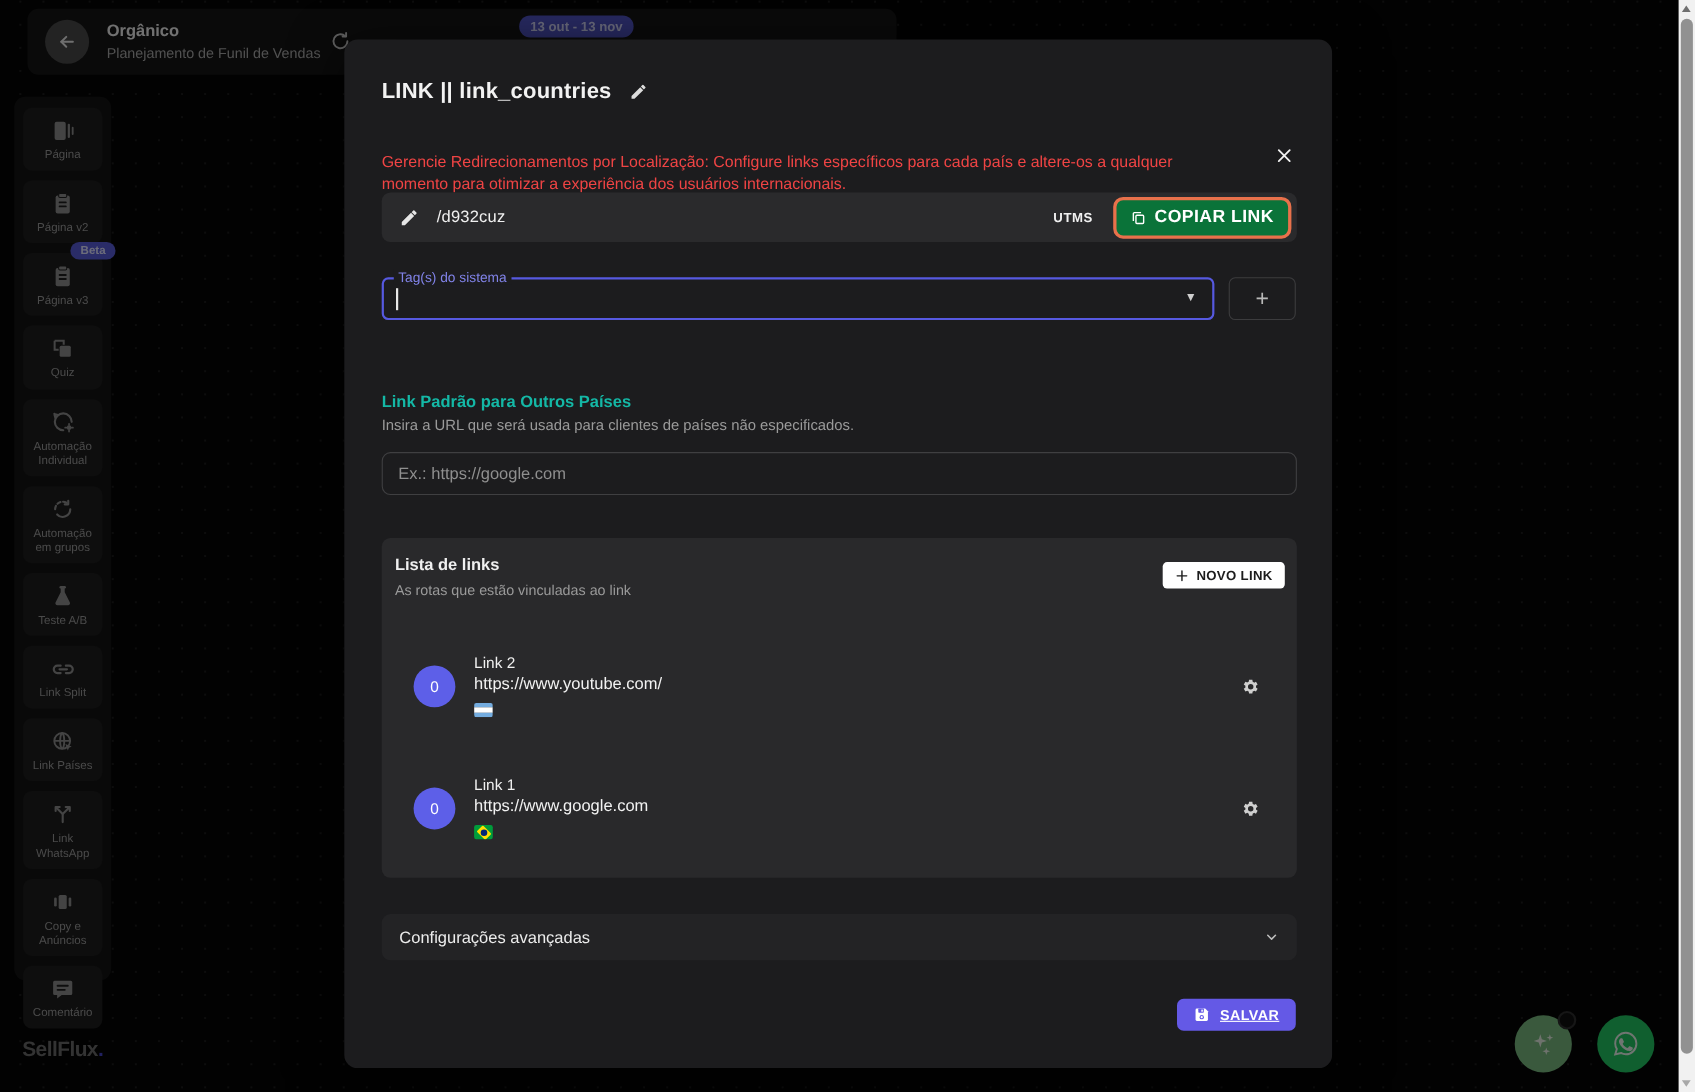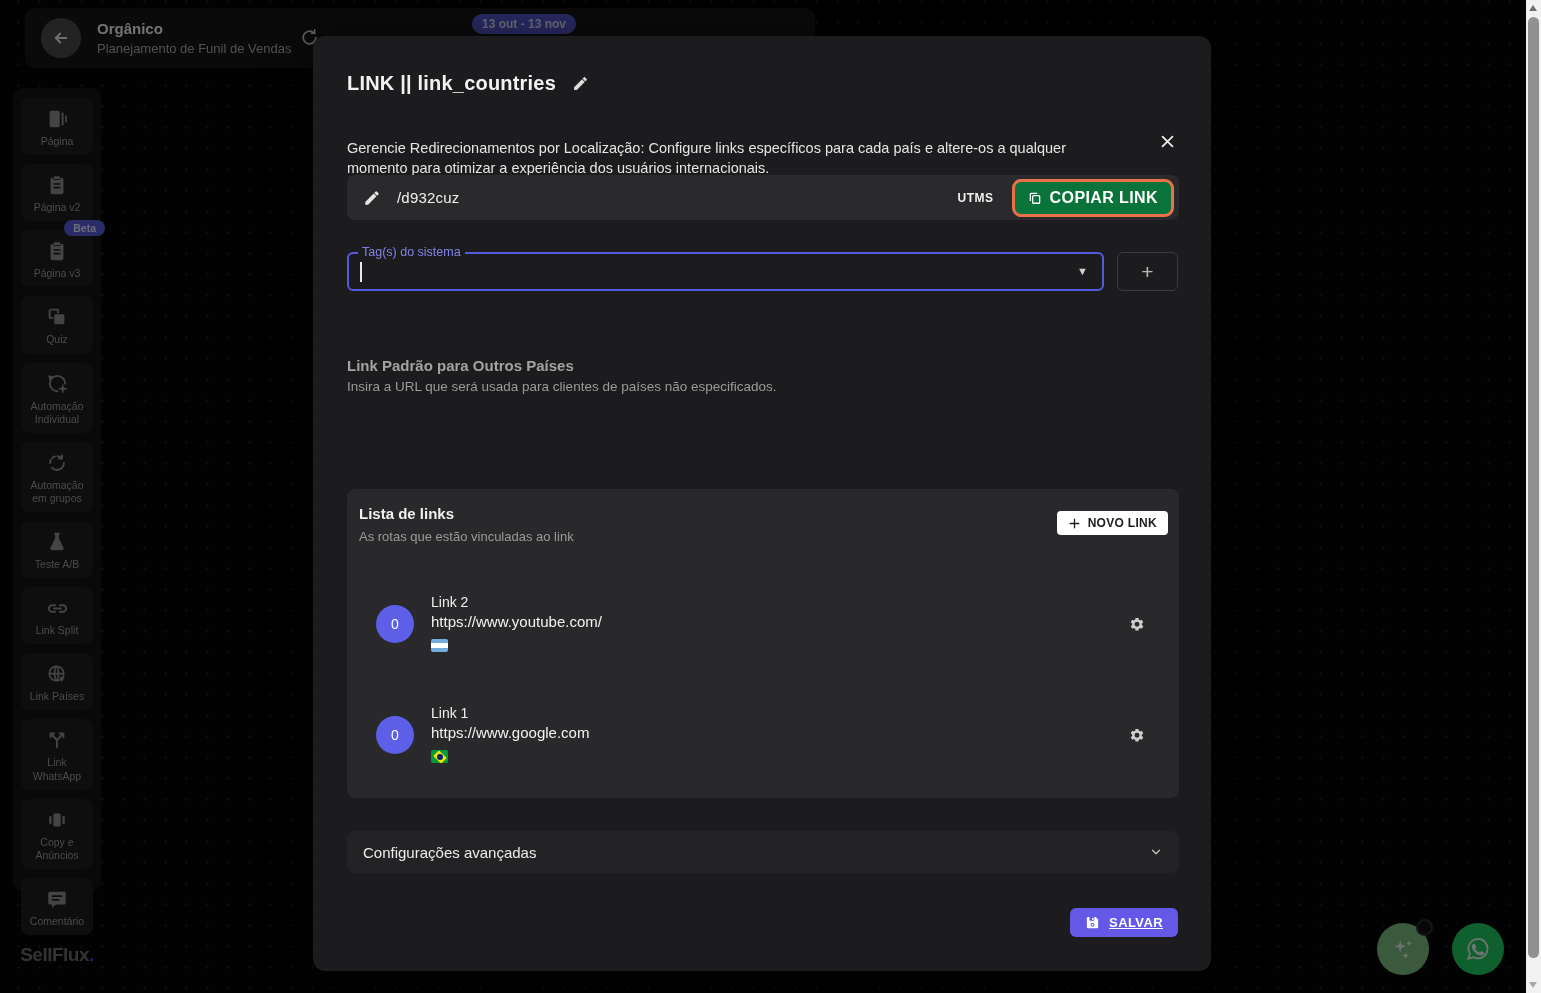--- a/index.html
+++ b/index.html
@@ -75,21 +75,21 @@
     background:#1c1c1e; border-radius:12px; z-index:6;
     box-shadow:0 12px 48px rgba(0,0,0,0.65);
   }
   .m-title-row { position:absolute; left:34px; top:36px; display:flex; align-items:center; gap:16px; }
   .m-title { font-size:20px; font-weight:700; letter-spacing:0.2px; color:#f2f2f2; }
   .m-edit-icon { color:#dcdcdc; display:flex; }
   .m-close { position:absolute; left:841px; top:92px; width:26px; height:26px;
     display:flex; align-items:center; justify-content:center; color:#f0f0f0; cursor:pointer; }
   .m-desc {
     position:absolute; left:34px; top:102px; width:778px;
-    font-size:14.5px; line-height:1.38; color:#e5e5e5;
+    font-size:14.5px; line-height:1.38; color:#ef4444;
   }
   .link-row {
     position:absolute; left:34px; top:139px; width:832px; height:45px;
     background:#2a2a2c; border-radius:8px;
     display:flex; align-items:center; padding:0 5px 0 16px;
   }
   .lr-edit { color:#e6e6e6; display:flex; }
   .lr-slug { font-size:15px; color:#f0f0f0; margin-left:16px; letter-spacing:0.2px; }
   .lr-utms { margin-left:auto; font-size:12px; font-weight:700; color:#f0f0f0; letter-spacing:0.5px; padding:8px 10px; }
   .copy-btn {
@@ -107,21 +107,21 @@
   }
   .tag-caret { position:absolute; right:14px; top:11px; color:#cfcfcf; font-size:11px; }
   .text-cursor { width:1.5px; height:20px; background:#e8e8e8; margin-left:11px; }
   .tag-add-btn {
     position:absolute; left:804px; top:216px; width:61px; height:39px;
     border:1px solid #3c3c3e; border-radius:6px; background:transparent;
     color:#b8b8b8; font-size:21px; font-weight:300;
     display:flex; align-items:center; justify-content:center; cursor:pointer;
   }
   .tag-helper { position:absolute; left:34px; top:263px; font-size:13px; color:#9a9a9a; }
-  .sec-title { position:absolute; left:34px; top:321px; font-size:15px; font-weight:700; color:#a3a3a3; }
+  .sec-title { position:absolute; left:34px; top:321px; font-size:15px; font-weight:700; color:#14b8a6; }
   .sec-sub { position:absolute; left:34px; top:343px; font-size:13.5px; color:#9a9a9a; }
   .url-input {
     position:absolute; left:34px; top:375px; width:832px; height:39px;
     background:transparent; border:1px solid #3f3f41; border-radius:8px;
     color:#e8e8e8; font-size:15px; padding:0 14px; font-family:inherit; outline:none;
   }
   .url-input::placeholder { color:#8f8f8f; }
   .links-card {
     position:absolute; left:34px; top:453px; width:832px; height:309px;
     background:#29292b; border-radius:8px;
@@ -392,20 +392,21 @@
     <span class="tag-label">Tag(s) do sistema</span>
     <span class="text-cursor"></span>
     <span class="tag-caret">▼</span>
   </div>
   <button class="tag-add-btn">
     <span>+</span>
   </button>
 
   <div class="sec-title">Link Padrão para Outros Países</div>
   <div class="sec-sub">Insira a URL que será usada para clientes de países não especificados.</div>
+  <input class="url-input" type="text" placeholder="Ex.: https://google.com" style="">
 
   <div class="links-card">
     <div class="lc-title">Lista de links</div>
     <div class="lc-sub">As rotas que estão vinculadas ao link</div>
     <button class="new-link-btn">
       <span>
         <svg width="13" height="13" viewBox="0 0 24 24" fill="none" stroke="#1c1c1c" stroke-width="2.4" stroke-linecap="round">
             <path d="M12 4v16M4 12h16"></path>
           </svg>
       </span>

